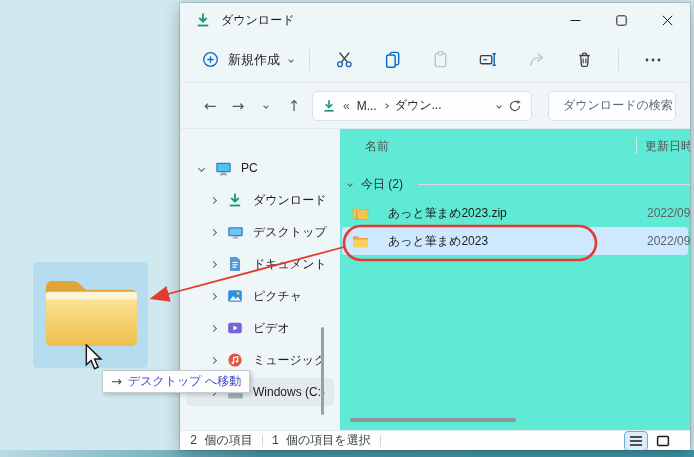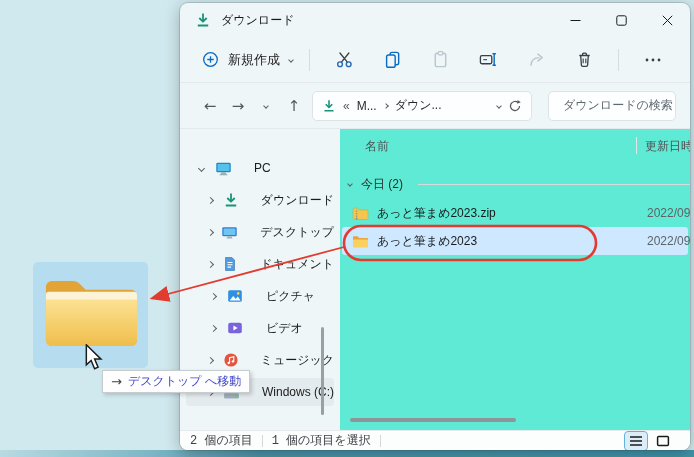--- a/index.html
+++ b/index.html
@@ -21,21 +21,21 @@
   .drag-tooltip{position:absolute;left:102px;top:370px;height:23px;z-index:61;display:flex;align-items:center;gap:6px;
     background:#fefefe;border:1px solid #c7ccd0;padding:0 8px;box-shadow:2px 2px 4px rgba(0,0,0,.18);font-size:12px;}
   .drag-tooltip .mv-arrow{color:#3c3c3c;font-family:"DejaVu Sans",sans-serif;font-size:13px;}
   .drag-tooltip .mv-text{color:var(--tooltip-text-blue);}
 
   
   .annotation{position:absolute;left:0;top:0;z-index:70;pointer-events:none;}
 
   
   .window{position:absolute;left:180px;top:3px;width:510px;height:447px;background:var(--chrome-bg);
-    border-radius:8px;overflow:hidden;z-index:10;
+    border-radius:0;overflow:hidden;z-index:10;
     box-shadow:0 3px 16px rgba(0,0,0,.28),0 0 0 1px rgba(60,80,90,.18);}
   .titlebar{position:absolute;left:0;top:0;width:100%;height:34px;display:flex;align-items:center;padding-left:15px;}
   .titlebar .title{margin-left:10px;font-size:12px;}
   .win-controls{position:absolute;right:0;top:0;height:34px;display:flex;}
   .win-btn{width:46px;height:34px;display:flex;align-items:center;justify-content:center;}
 
   .toolbar{position:absolute;left:0;top:34px;width:100%;height:46px;display:flex;align-items:center;
     padding-left:16px;border-bottom:1px solid #e3e9ec;}
   .new-btn{display:flex;align-items:center;gap:9px;height:34px;padding:0 6px;border-radius:4px;}
   .new-btn .lbl{font-size:13px;}
@@ -55,36 +55,36 @@
     display:flex;align-items:center;gap:6px;padding:0 8px;overflow:hidden;}
   .searchbox .ph{color:var(--text-gray);font-size:12px;white-space:nowrap;}
 
   .content{position:absolute;left:0;top:126px;width:100%;height:301px;display:flex;overflow:hidden;}
   .sidebar{position:relative;width:160px;height:100%;padding-top:25px;overflow:hidden;}
   .side-item{position:relative;height:28px;margin:0 6px 4px 6px;display:flex;align-items:center;border-radius:4px;}
   .side-item.hl{background:#e4ebee;}
   .side-item .chevslot{width:14px;display:flex;justify-content:center;margin-left:8px;}
   .side-item.child .chevslot{margin-left:20px;}
   .side-item .sicon{width:17px;height:17px;margin-left:7px;}
-  .side-item .slabel{margin-left:22px;white-space:nowrap;font-size:12px;}
+  .side-item .slabel{margin-left:9px;white-space:nowrap;font-size:12px;}
   .side-scroll{position:absolute;right:16px;top:198px;width:3px;height:88px;background:#97a0a4;border-radius:2px;}
 
   .main{position:relative;flex:1;height:100%;background:#5eead4;overflow:hidden;padding-top:5px;}
   .cols{position:relative;height:24px;}
   .col-name{position:absolute;left:25px;top:4px;color:#4e5456;}
   .col-date{position:absolute;left:305px;top:4px;color:#4e5456;white-space:nowrap;}
   .col-sep{position:absolute;left:296px;top:3px;width:1px;height:17px;background:#e2e5e7;}
   .group-row{position:relative;height:26px;margin-top:13px;display:flex;align-items:center;padding-left:8px;gap:9px;}
   .group-row .glabel{white-space:nowrap;color:#2c2c2c;}
   .group-row .gline{flex:1;height:1px;background:#d6dbdd;margin-left:6px;margin-right:-4px;}
   .file-row{position:relative;height:28px;margin:0 2px;display:flex;align-items:center;padding-left:10px;border-radius:3px;}
   .file-row.r1{margin-top:2px;}
   .file-row.selected{background:var(--selection-blue);}
   .file-row .ficon{width:17px;height:15px;}
-  .file-row .fname{margin-left:8px;white-space:nowrap;}
+  .file-row .fname{margin-left:19px;white-space:nowrap;}
   .file-row .fdate{position:absolute;left:305px;color:#5e6366;white-space:nowrap;}
   .h-scroll{position:absolute;left:10px;top:289px;width:166px;height:4px;background:#8d9598;border-radius:2px;}
 
   .statusbar{position:absolute;left:0;bottom:0;width:100%;height:20px;background:#fcfdfd;border-top:1px solid #e7eaec;
     display:flex;align-items:center;padding-left:10px;font-size:12px;color:#3c4043;font-family:Liberation Mono, monospace;}
   .sb-sep{width:1px;height:12px;background:#d4d8da;margin:0 9px;}
   .view-toggles{position:absolute;right:16px;top:0;height:20px;display:flex;align-items:center;gap:5px;}
   .vt-btn{width:22px;height:18px;display:flex;align-items:center;justify-content:center;border-radius:3px;}
   .vt-btn.active{background:#dcedf8;outline:1px solid #62b1dd;}
 

